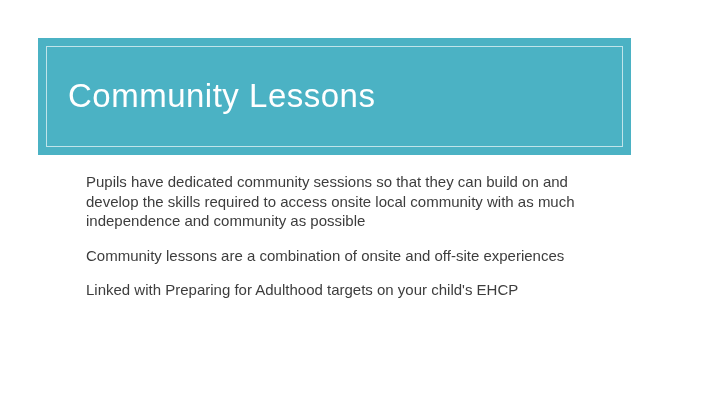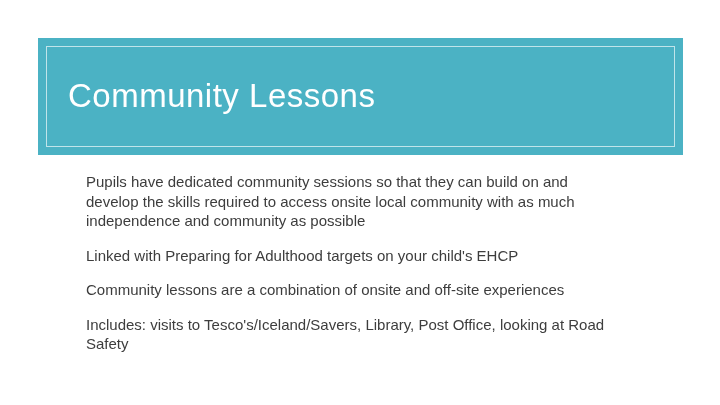--- a/index.html
+++ b/index.html
@@ -9,21 +9,21 @@
     width: 720px;
     height: 405px;
     background: #ffffff;
     overflow: hidden;
     font-family: "Liberation Sans", sans-serif;
   }
   .banner {
     position: absolute;
     left: 38px;
     top: 38px;
-    width: 645px;
+    width: 593px;
     height: 117px;
     background: #4bb2c4;
     display: flex;
     align-items: center;
   }
   .banner-inner-border {
     position: absolute;
     left: 8px;
     top: 8px;
     right: 8px;
@@ -70,27 +70,23 @@
 
   <div class="body-text">
 
     <p class="para">
       <span class="line">Pupils have dedicated community sessions so that they can build on and</span>
       <span class="line">develop the skills required to access onsite local community with as much</span>
       <span class="line">independence and community as possible</span>
     </p>
 
     <p class="para">
-      <span class="line">Linked with Preparing for Adulthood targets on your child's EHCP</span>
-    </p>
-
-    <p class="para">
       <span class="line">Community lessons are a combination of onsite and off-site experiences</span>
     </p>
 
     <p class="para">
-      <span class="line">Includes: visits to Tesco's/Iceland/Savers, Library, Post Office, looking at Road</span>
-      <span class="line">Safety</span>
+      <span class="line">Linked with Preparing for Adulthood targets on your child's EHCP</span>
     </p>
+
 
   </div>
 
 </div>
 
 </body></html>

